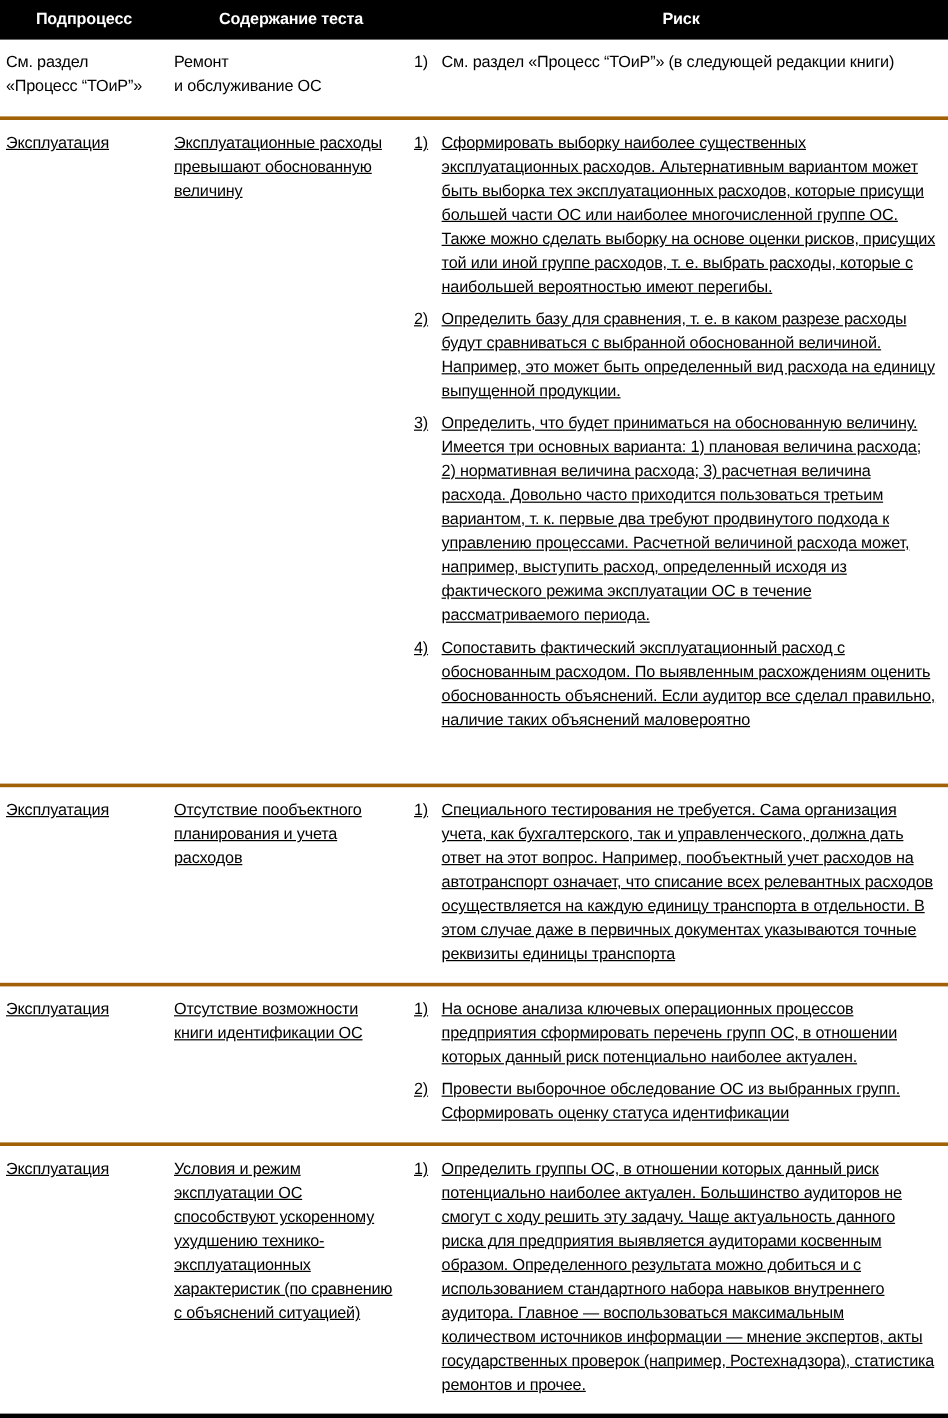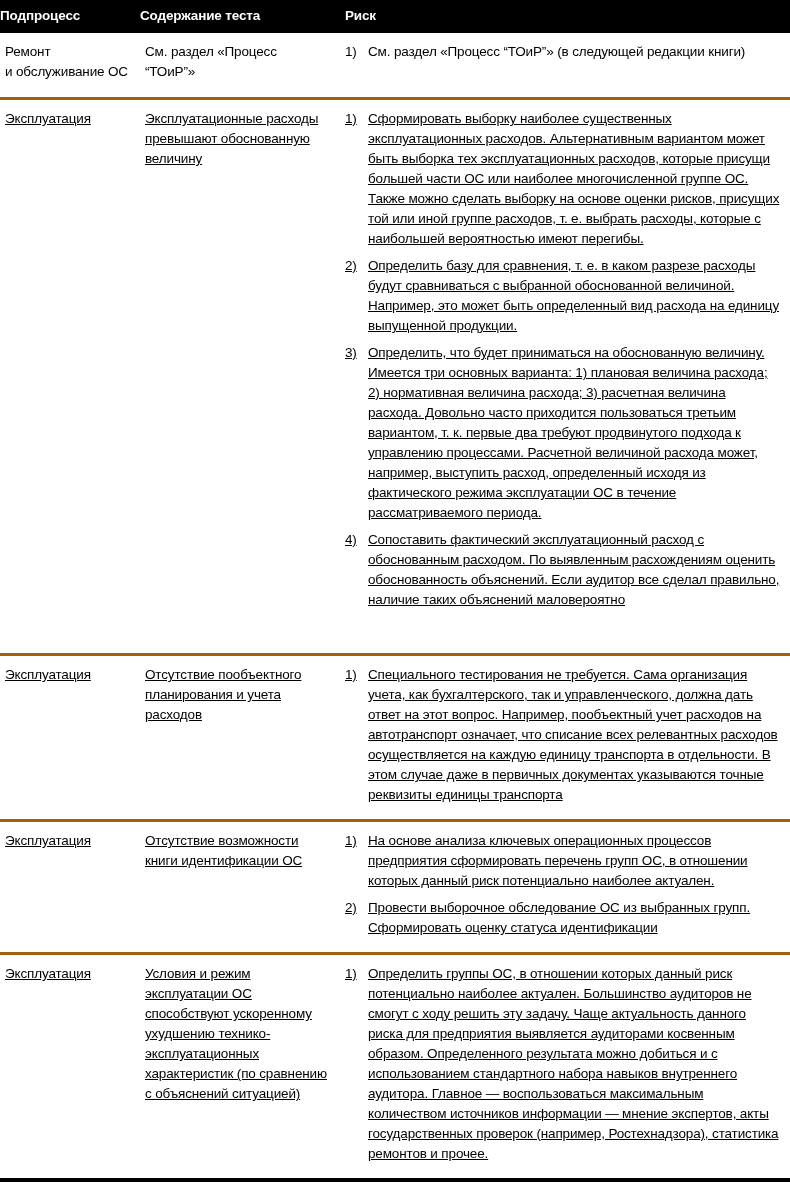--- a/index.html
+++ b/index.html
@@ -20,21 +20,21 @@
   }
   .thead {
     display: grid;
     grid-template-columns: 140px 205px 1fr;
     background: #000;
     color: #fff;
     font-weight: bold;
     font-size: 13.5px;
     padding: 6px 0 7px 0;
   }
-  .th { }
+  .th { text-align: center; }
   .trow {
     display: grid;
     grid-template-columns: 140px 205px 1fr;
   }
   .trow + .trow { border-top: 3px solid #a16207; text-decoration: underline; }
   .cell { padding-top: 9px; padding-bottom: 14px; }
   .sub {
     padding-left: 5px;
     padding-right: 10px;
     white-space: pre-line;
@@ -60,23 +60,23 @@
 
 <div class="doc">
 
   <div class="thead">
     <div class="th">Подпроцесс</div>
     <div class="th">Содержание теста</div>
     <div class="th">Риск</div>
   </div>
 
   <div class="trow row-0">
+    <div class="cell risk">См. раздел «Процесс “ТОиР”»</div>
     <div class="cell sub">Ремонт
 и обслуживание ОС</div>
-    <div class="cell risk">См. раздел «Процесс “ТОиР”»</div>
     <div class="cell tests">
       <div class="test-item">
         <span class="tnum">1)</span>
         <span class="ttext">См. раздел «Процесс “ТОиР”» (в следующей редакции книги)</span>
       </div>
     </div>
   </div>
 
   <div class="trow row-1">
     <div class="cell sub">Эксплуатация</div>

